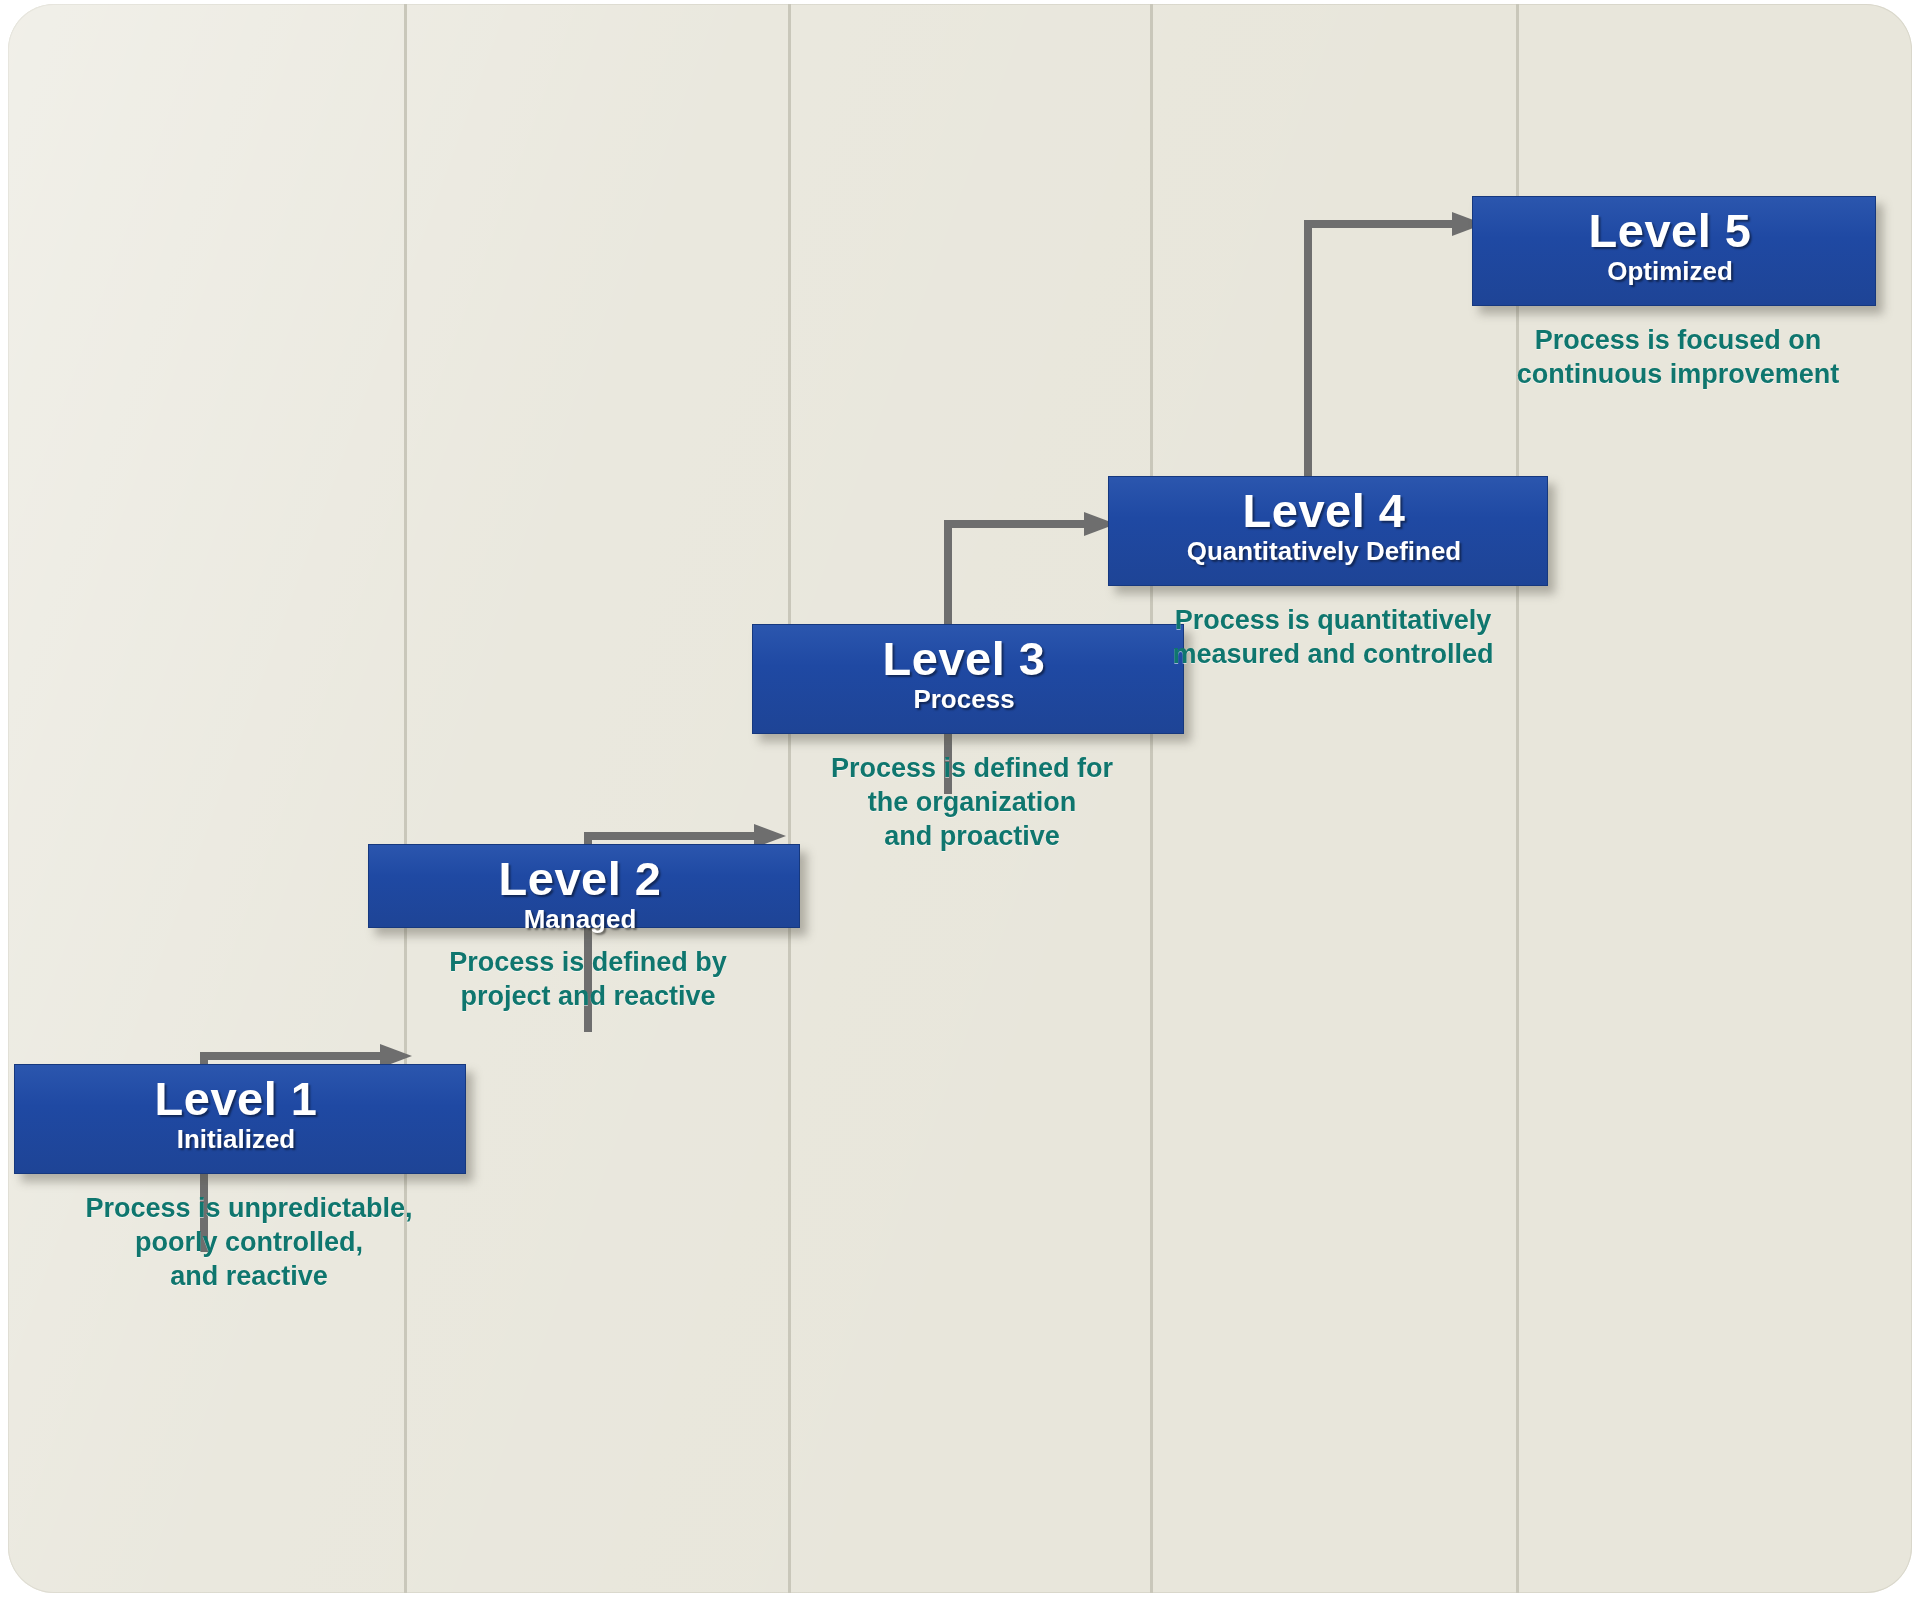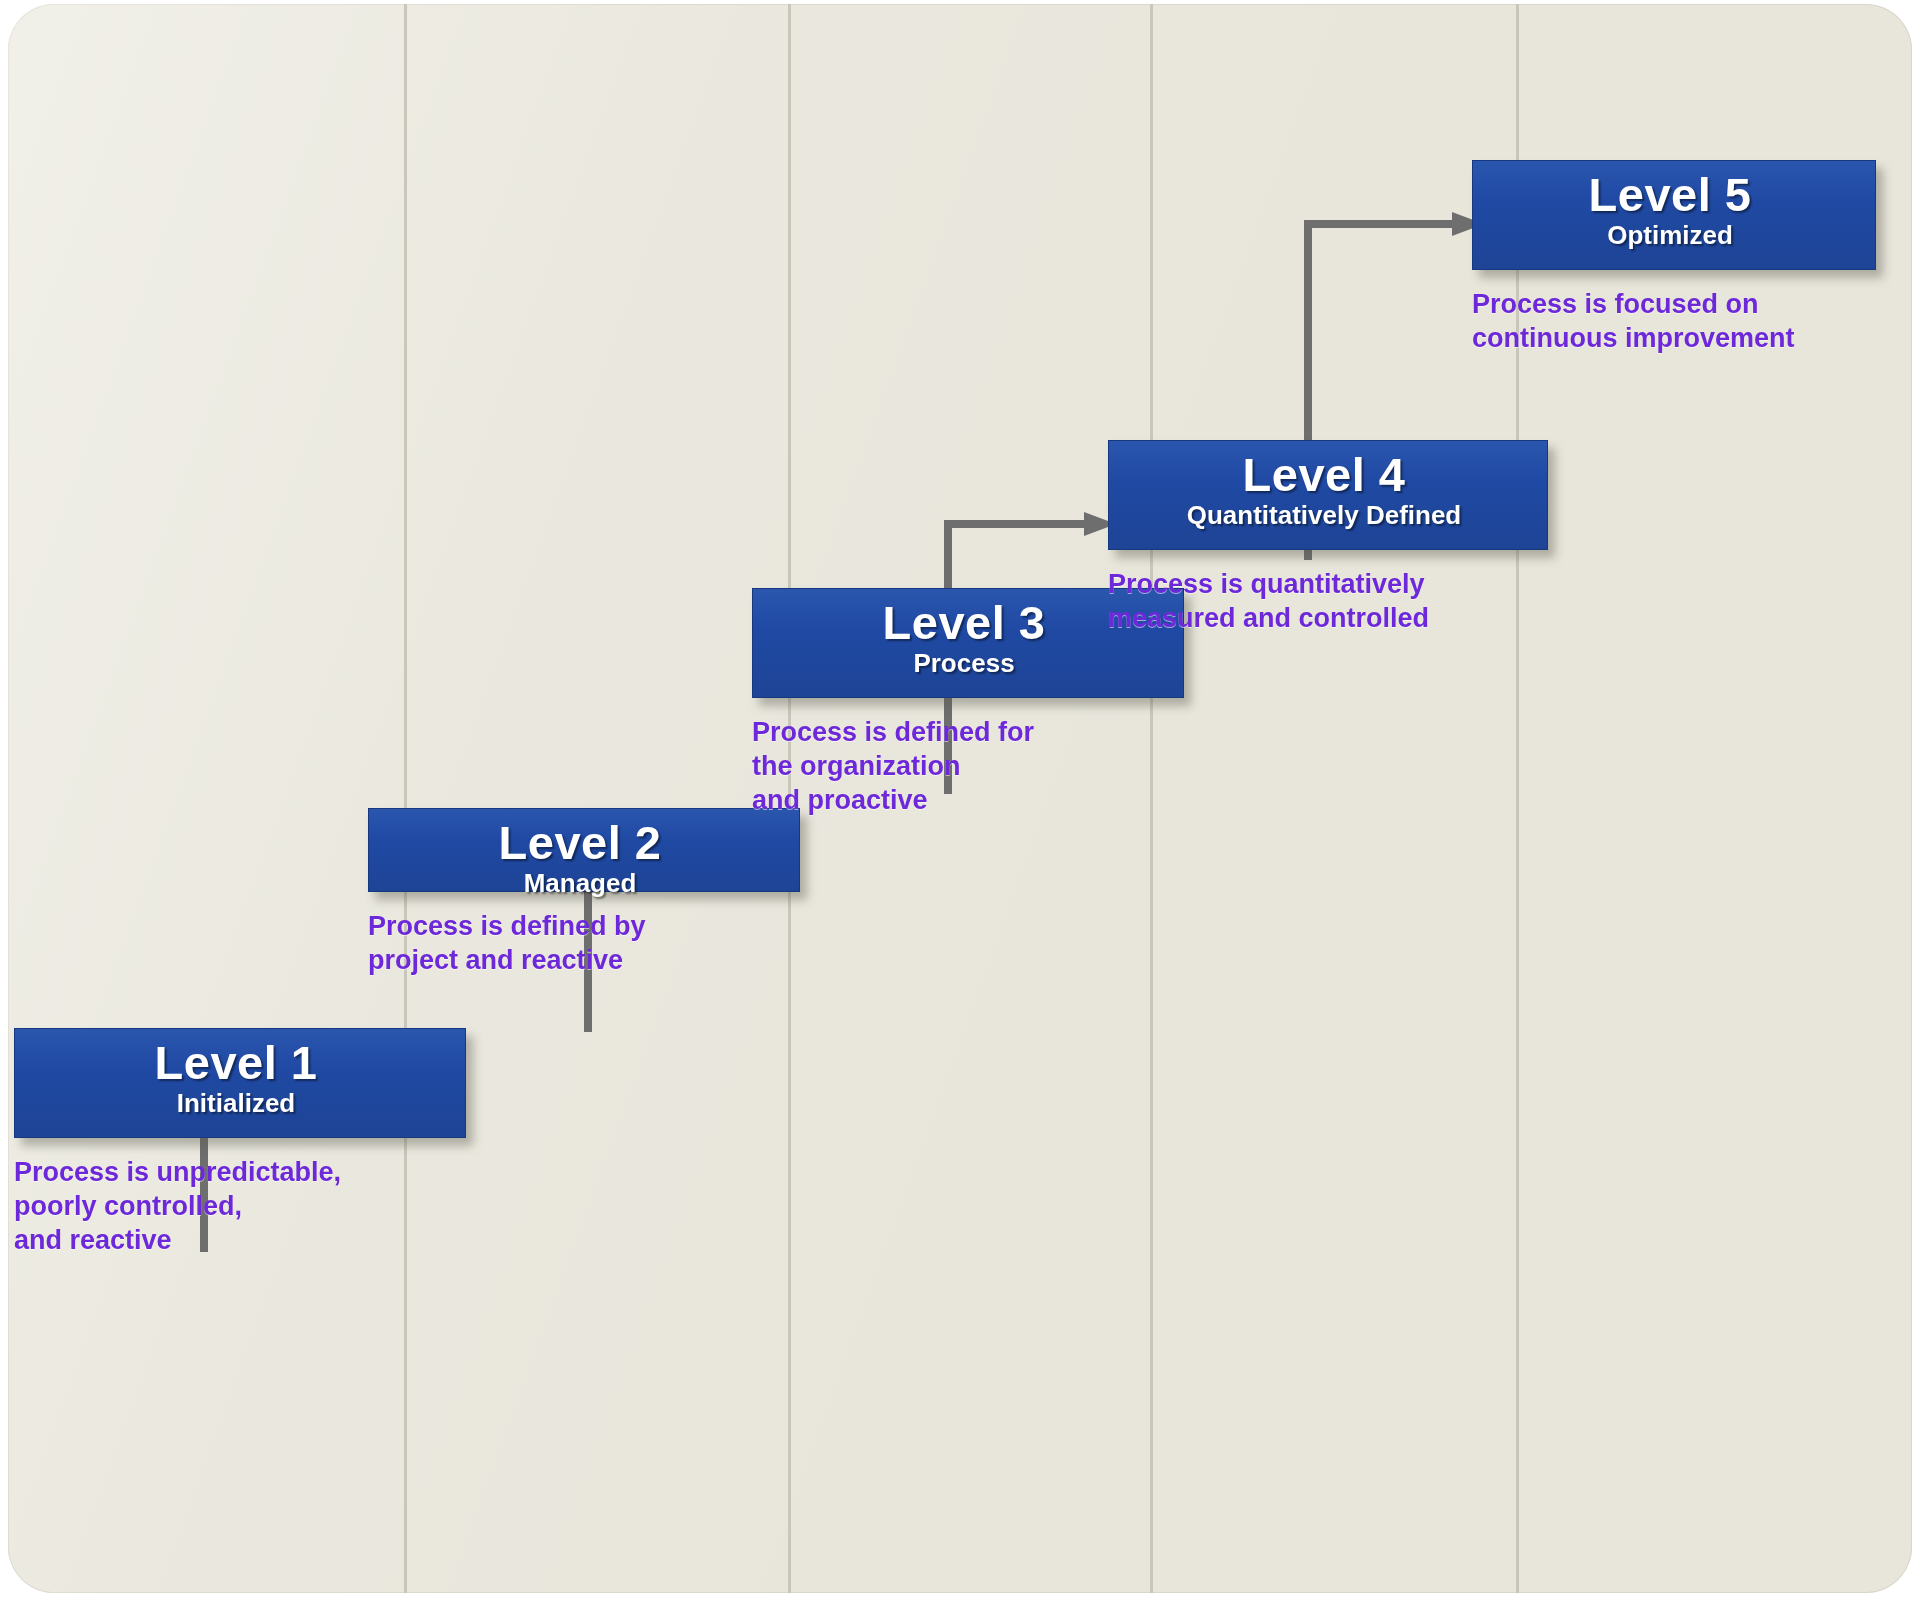--- a/index.html
+++ b/index.html
@@ -51,20 +51,21 @@
     position: absolute;
   }
   .level-box {
     position: relative;
     background: linear-gradient(180deg, #2b56ae 0%, #1f49a3 38%, #1e4496 100%);
     border: 1px solid #16387e;
     box-shadow: 7px 8px 9px rgba(90,88,78,0.40);
     padding: 10px 24px 14px 16px;
     text-align: center;
     box-sizing: border-box;
+    margin-top: 36px;
   }
   .level-title {
     color: #ffffff;
     font-weight: bold;
     font-size: 47px;
     line-height: 1.02;
     letter-spacing: 0.5px;
     text-shadow: 2px 2px 2px rgba(0,0,0,0.45);
     white-space: nowrap;
   }
@@ -72,25 +73,25 @@
     color: #ffffff;
     font-weight: bold;
     font-size: 26px;
     line-height: 1.08;
     margin-top: 2px;
     text-shadow: 2px 2px 2px rgba(0,0,0,0.45);
     white-space: nowrap;
   }
   .level-caption {
     margin-top: 17px;
-    color: #6d28d9;
+    color: #0f766e;
     font-weight: bold;
     font-size: 27px;
     line-height: 1.26;
-    text-align: left;
+    text-align: center;
     white-space: pre-line;
     text-shadow: 0 1px 0 rgba(255,255,255,0.55);
   }
   
   #level-1 { left: 14px;   top: 1028px; width: 470px; }
   #level-1 .level-box { width: 452px; height: 110px; }
   #level-2 { left: 368px;  top: 808px;  width: 440px; }
   #level-2 .level-box { width: 432px; height: 84px; }
   #level-3 { left: 752px;  top: 588px;  width: 440px; }
   #level-3 .level-box { width: 432px; height: 110px; }

